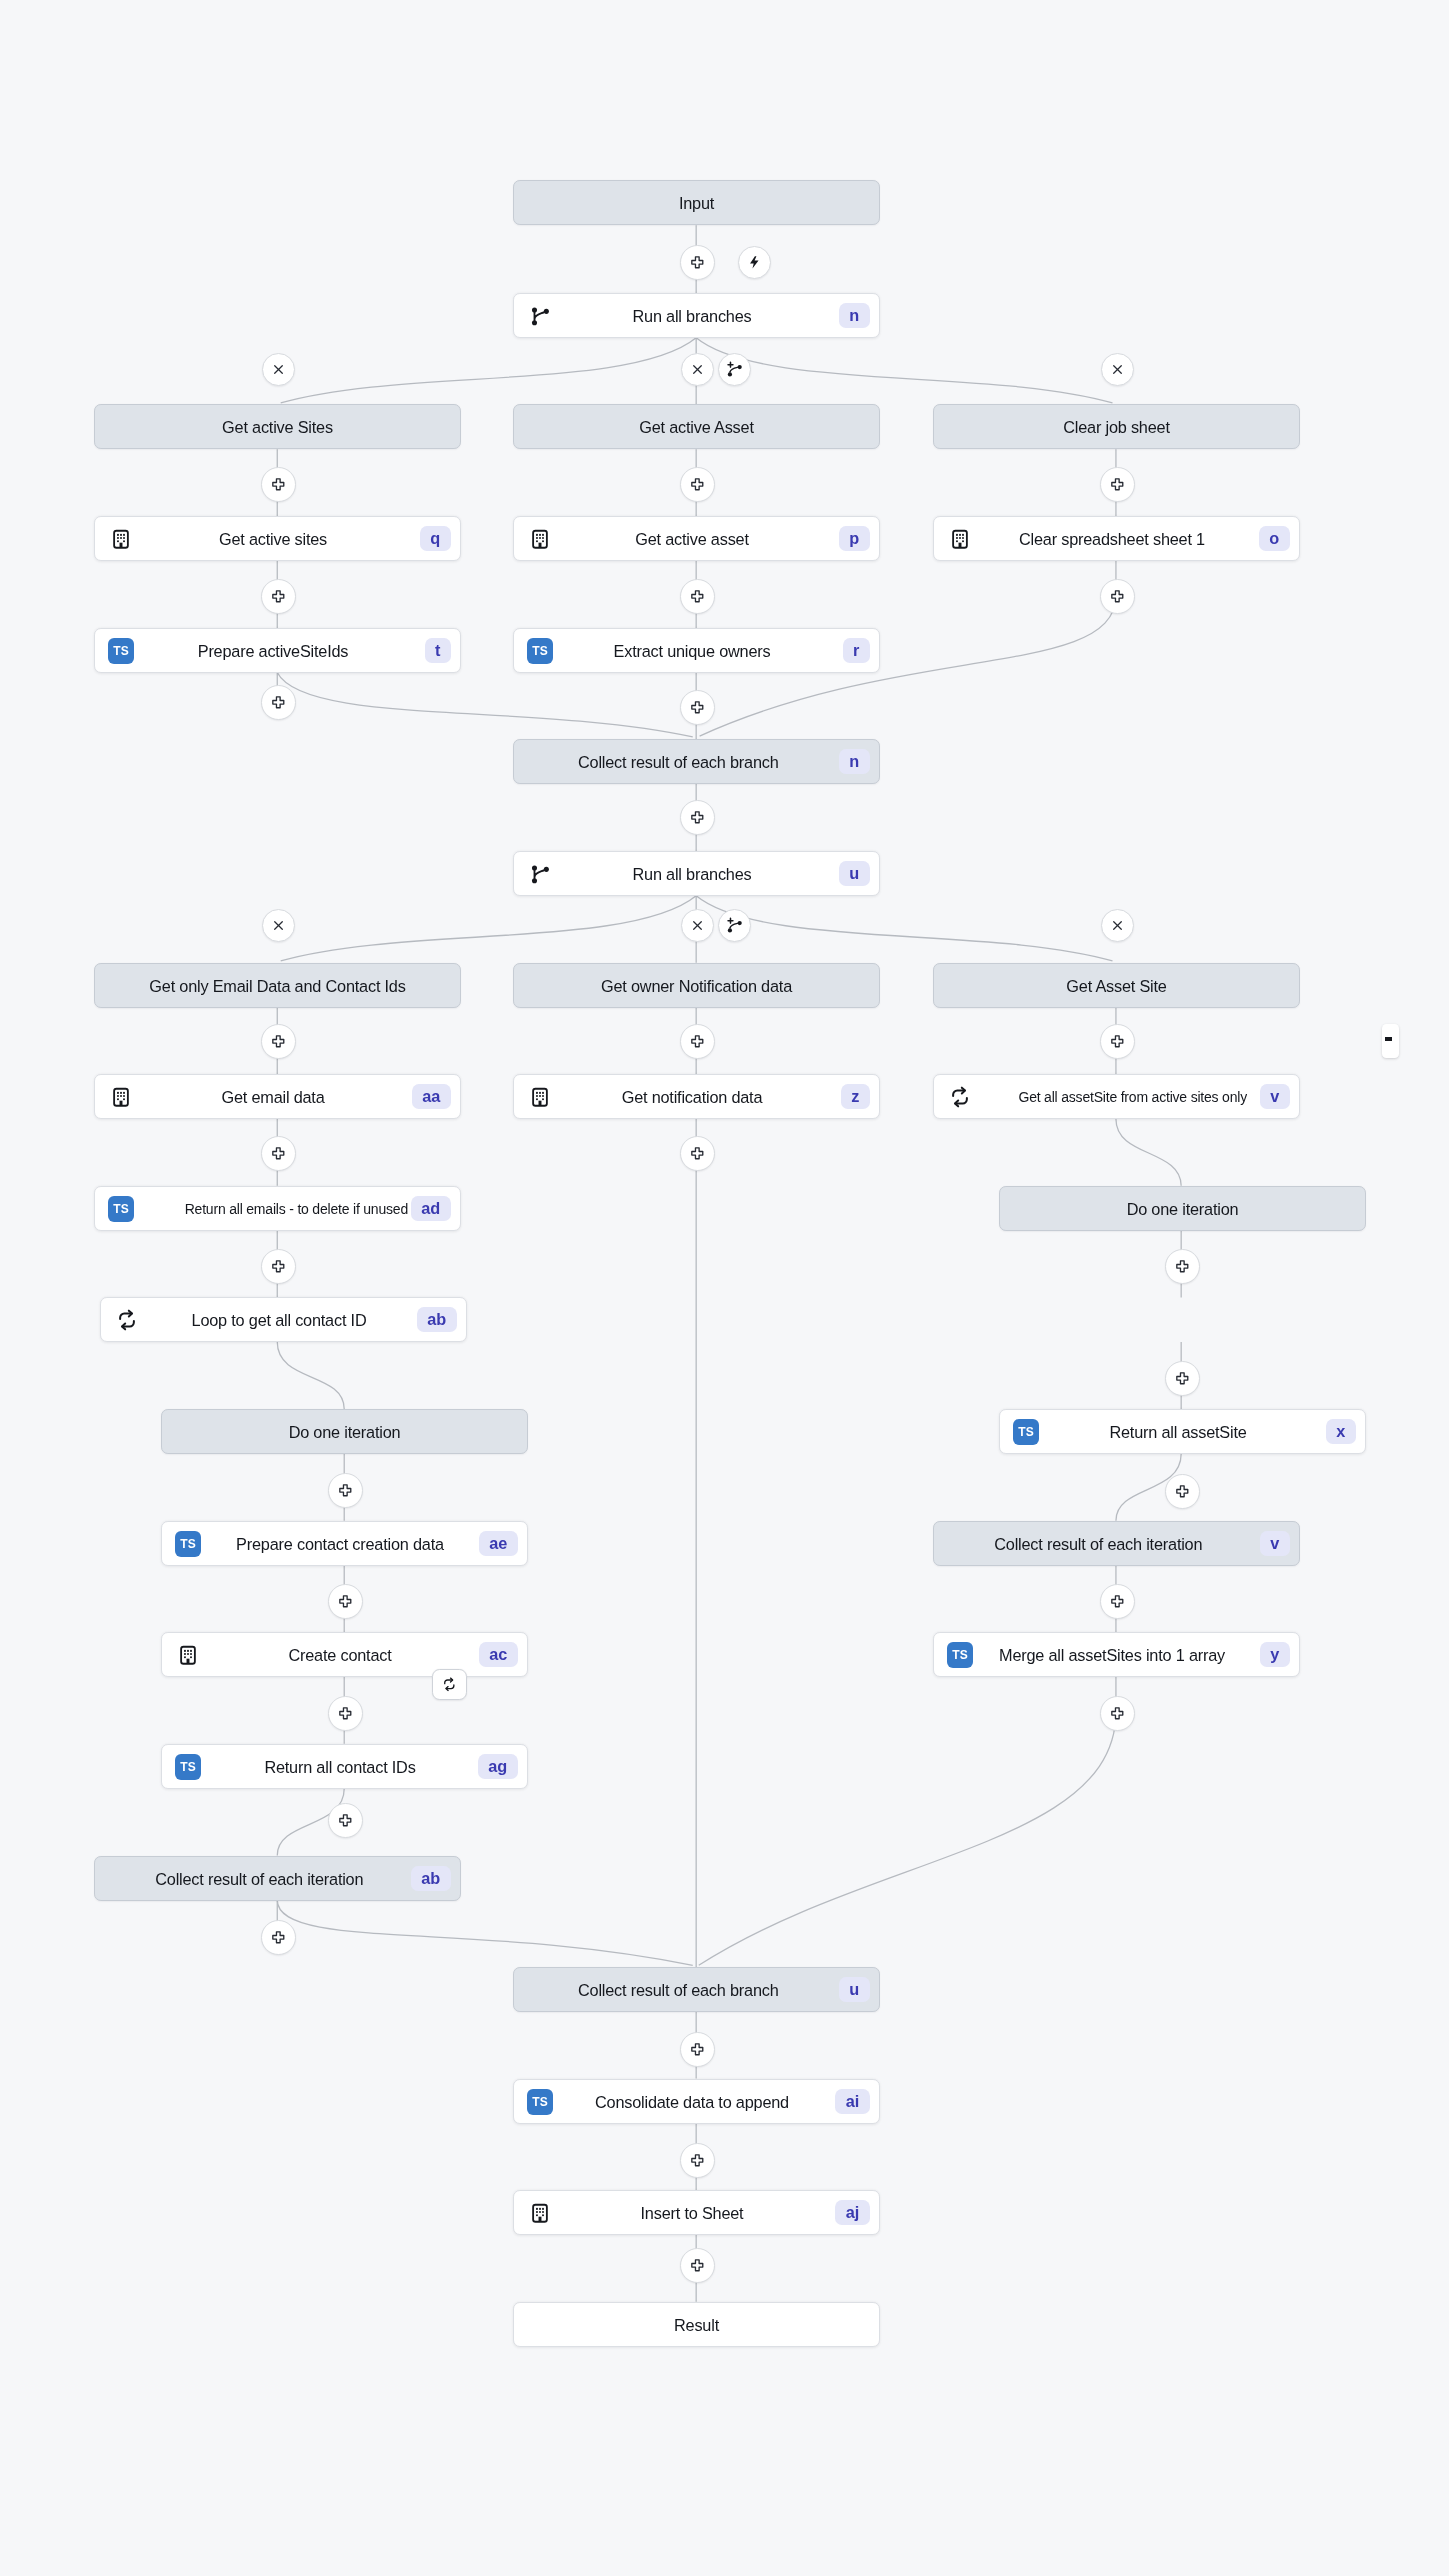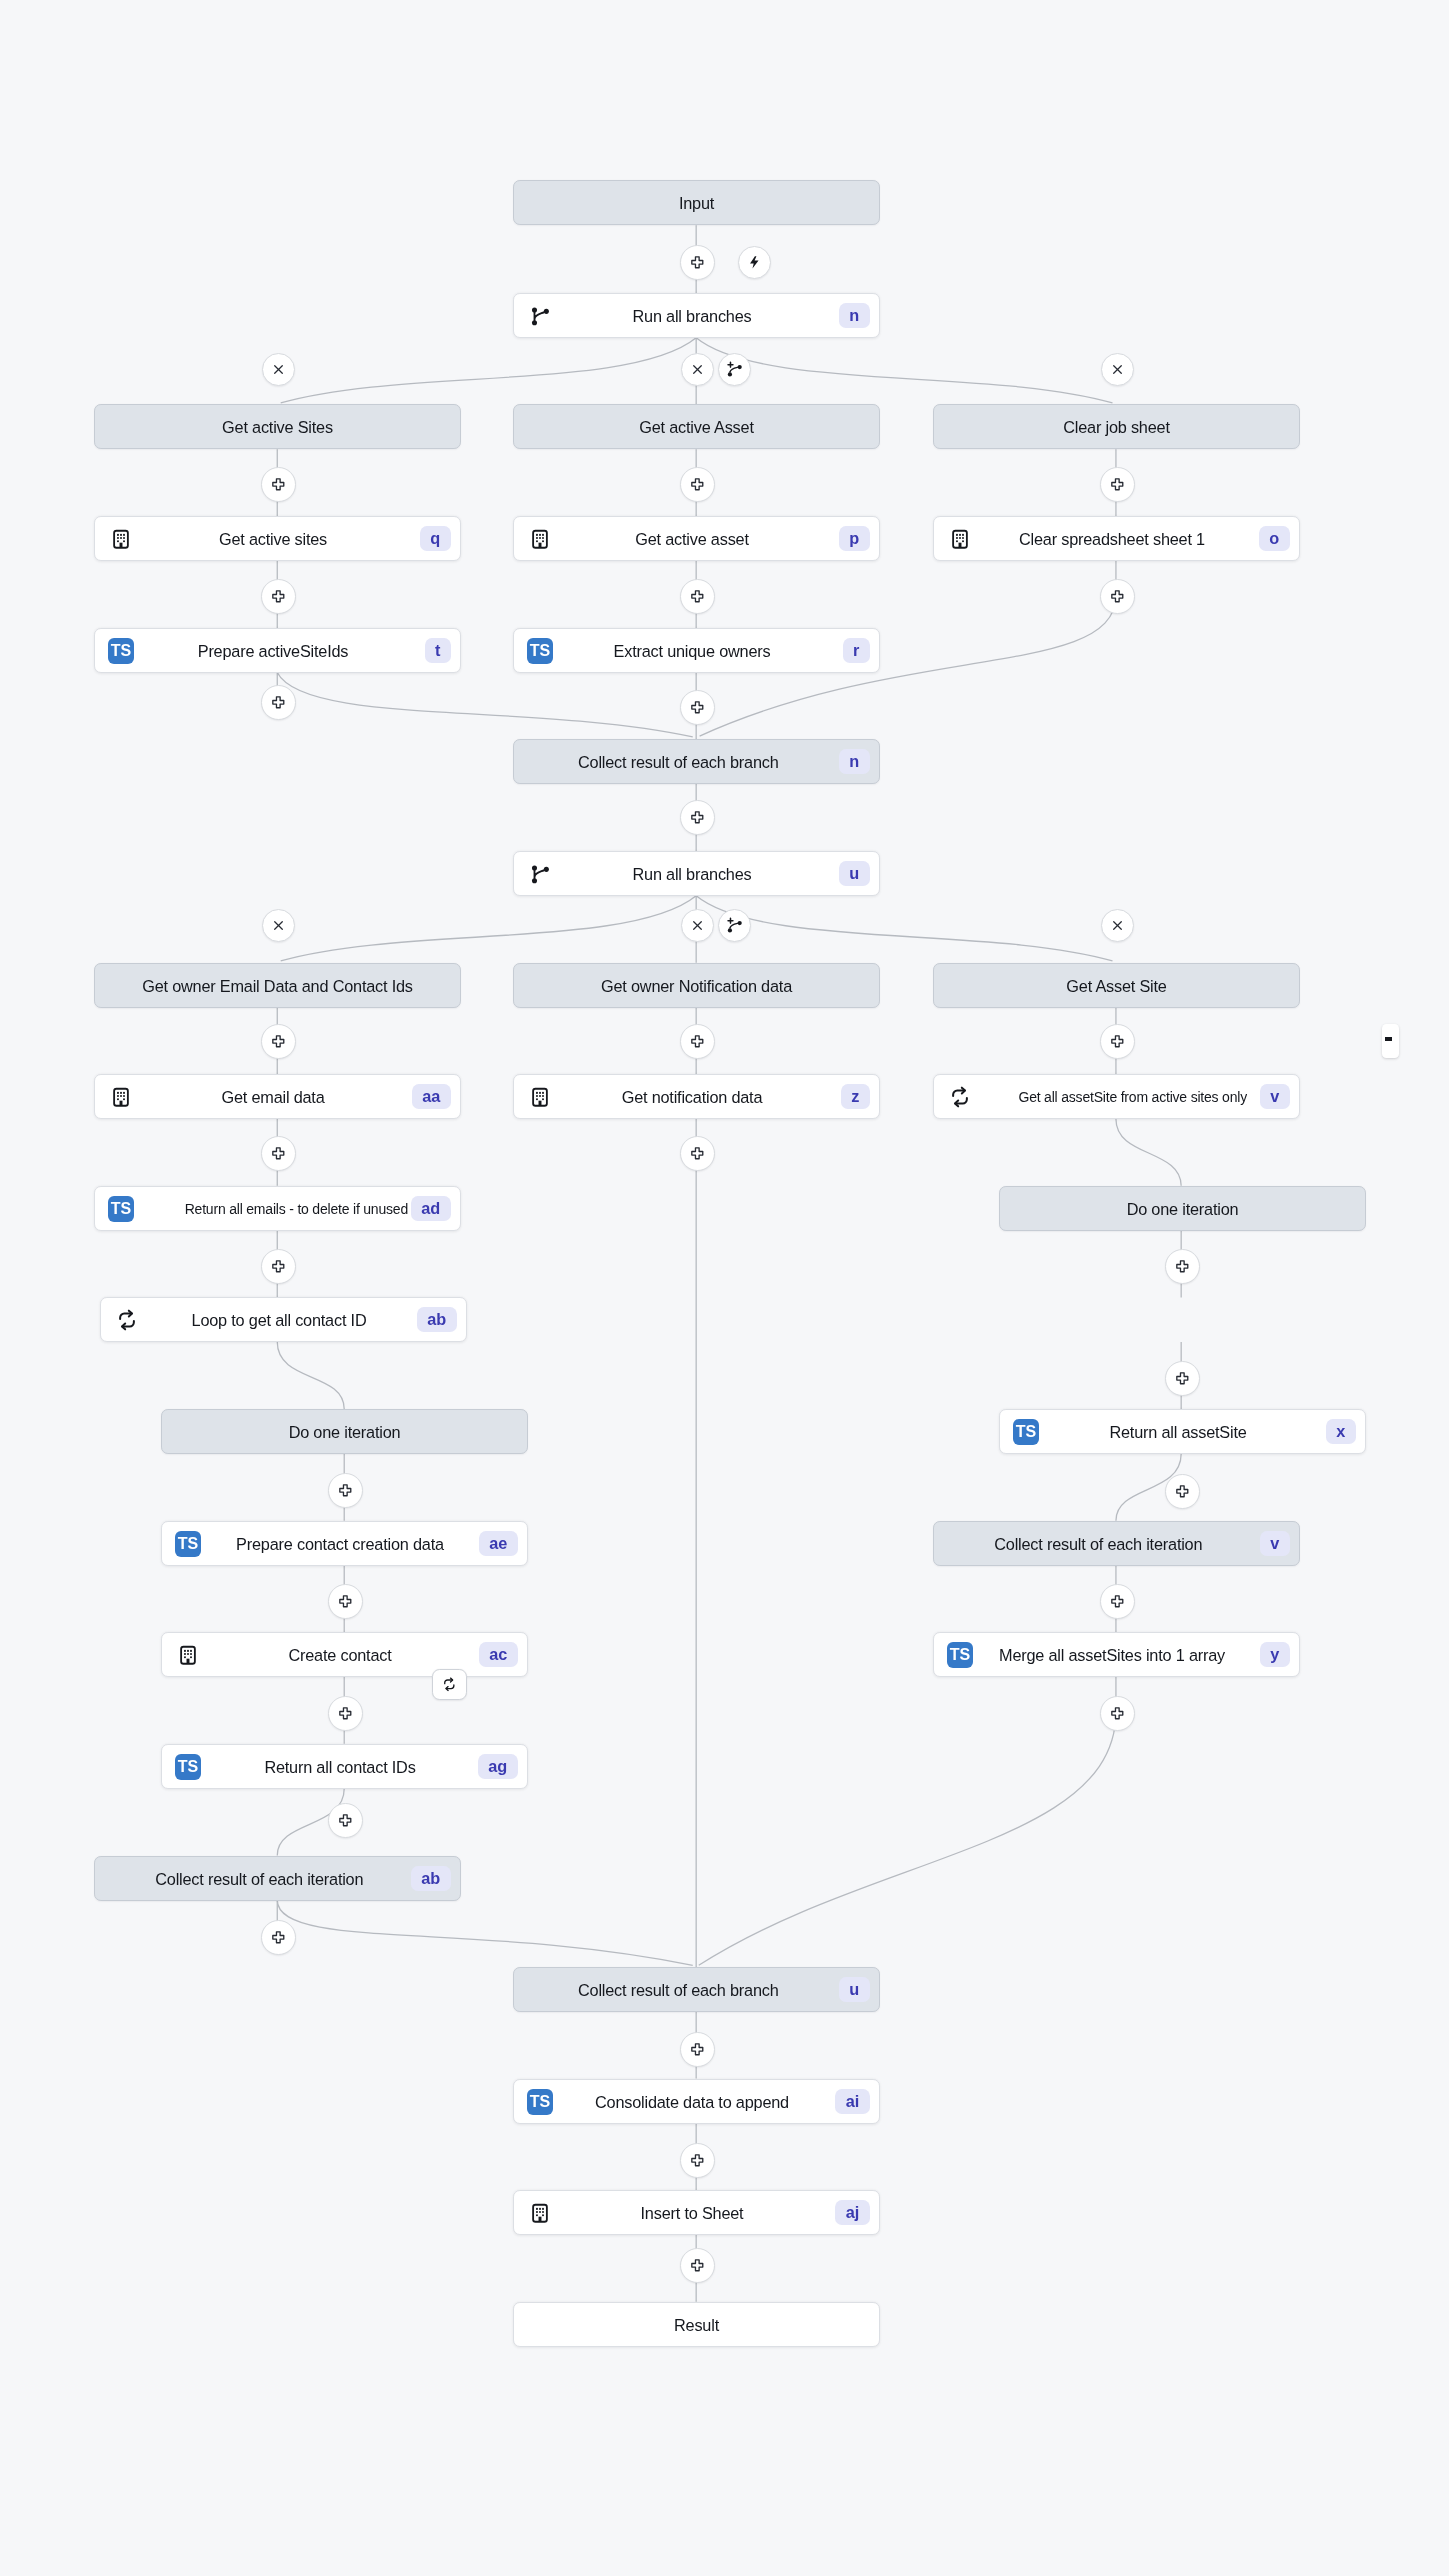--- a/index.html
+++ b/index.html
@@ -14,21 +14,21 @@
                white-space:nowrap;overflow:hidden;}
   .node.has-icon.has-badge .label{left:43px;right:52px;}
   .node.has-badge.gray .label{left:20.6px;right:57px;}
   .node .label.tight{font-size:14px;text-align:right;}
   .node .icon{position:absolute;left:13px;top:50%;transform:translateY(-50%);
               width:26px;height:26px;display:flex;align-items:center;justify-content:center;}
   .node .badge{position:absolute;right:9.4px;top:50%;transform:translateY(-50%);
                background:#e4e6f8;color:#3a3ab0;font-weight:bold;font-size:16.3px;
                padding:3.4px 10.3px;border-radius:6.9px;line-height:19px;}
   .ts-chip{width:26px;height:26px;background:#3579c8;border-radius:6px;color:#fff;
-           font-weight:bold;font-size:16px;display:flex;align-items:center;justify-content:center;}
+           font-weight:bold;font-size:12px;display:flex;align-items:center;justify-content:center;}
   .circle{position:absolute;background:#fff;border:0.9px solid #d8dbdf;border-radius:50%;
           display:flex;align-items:center;justify-content:center;z-index:3;
           box-shadow:0 0.9px 1.7px rgba(20,24,34,.08);}
   .circle.plus{width:33px;height:33px;}
   .circle.x,.circle.bolt,.circle.addbranch{width:31px;height:31px;}
   .g{display:block;}
   .mini-loop{position:absolute;width:33px;height:29px;background:#fff;border:0.9px solid #cfd3d9;
              border-radius:7.7px;z-index:4;display:flex;align-items:center;justify-content:center;
              box-shadow:0 0.9px 1.7px rgba(20,24,34,.08);}
   .mini-ctrl{position:absolute;left:1382px;top:1024px;width:17px;height:34px;background:#fff;
@@ -207,21 +207,21 @@
     <span class="icon">
         <svg class="g" width="22" height="22" viewBox="0 0 26 26">
           <use href="#i-branch"></use>
         </svg>
       </span>
     <span class="label">Run all branches</span>
     <span class="badge">u</span>
   </div>
 
   <div class="node gray" style="left:94px;top:963px">
-    <span class="label">Get owner Email Data and Contact Ids</span>
+    <span class="label">Get only Email Data and Contact Ids</span>
   </div>
   <div class="node gray" style="left:513px;top:963px">
     <span class="label">Get owner Notification data</span>
   </div>
   <div class="node gray" style="left:933px;top:963px">
     <span class="label">Get Asset Site</span>
   </div>
 
   <div class="node white has-icon has-badge" style="left:513px;top:1074px">
     <span class="icon">

